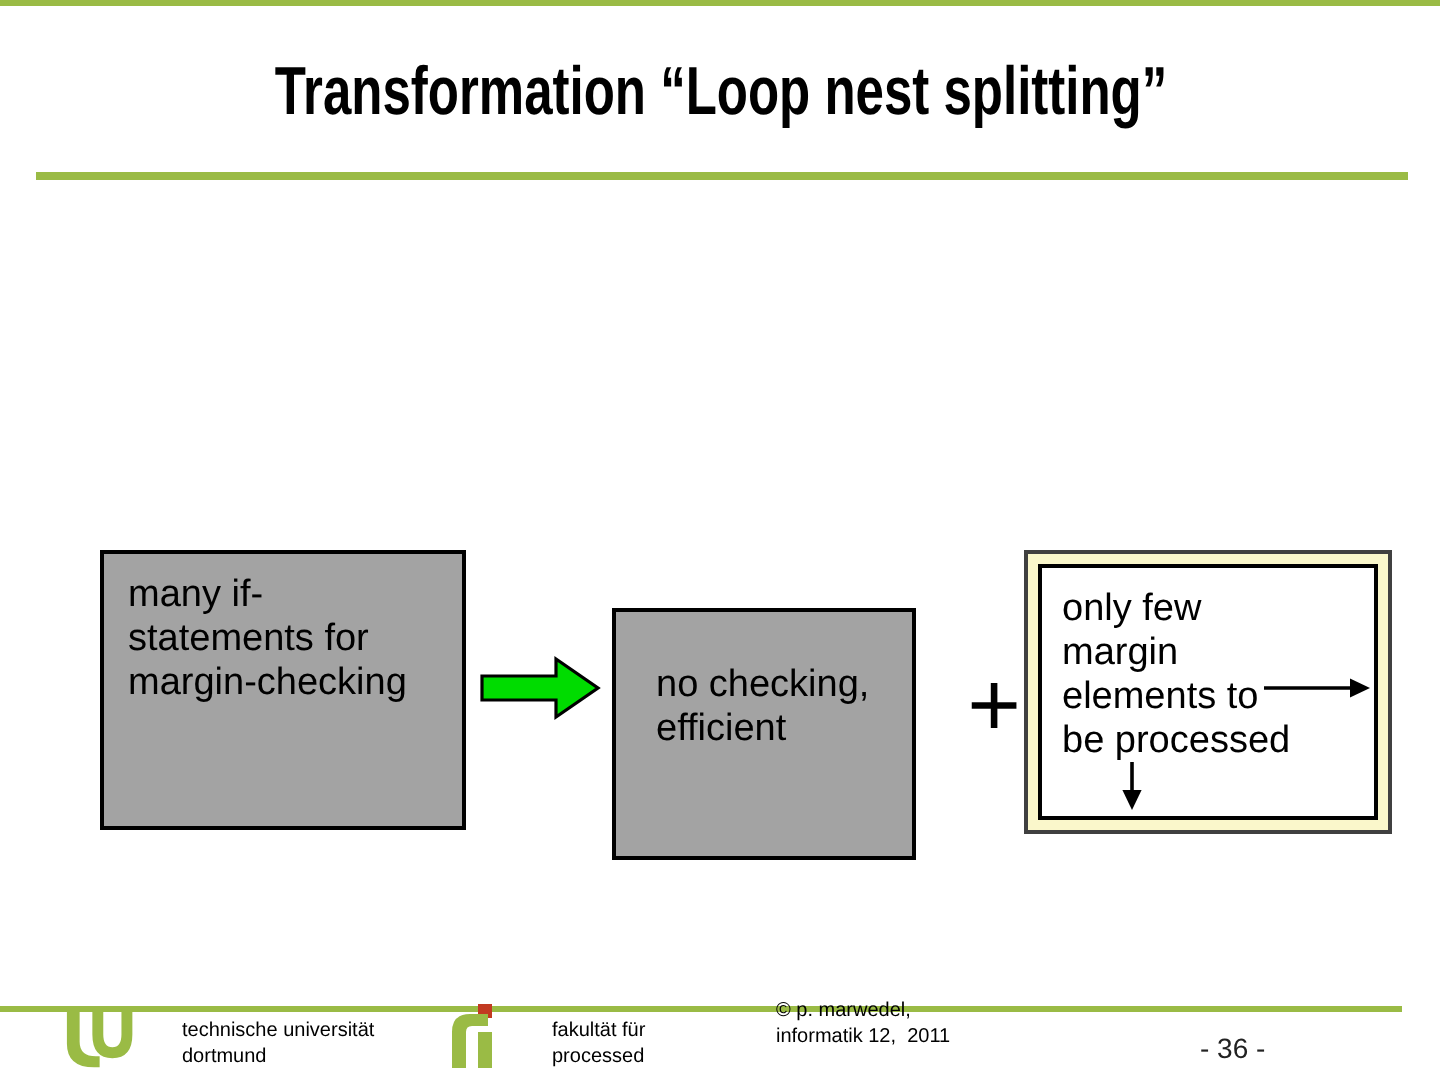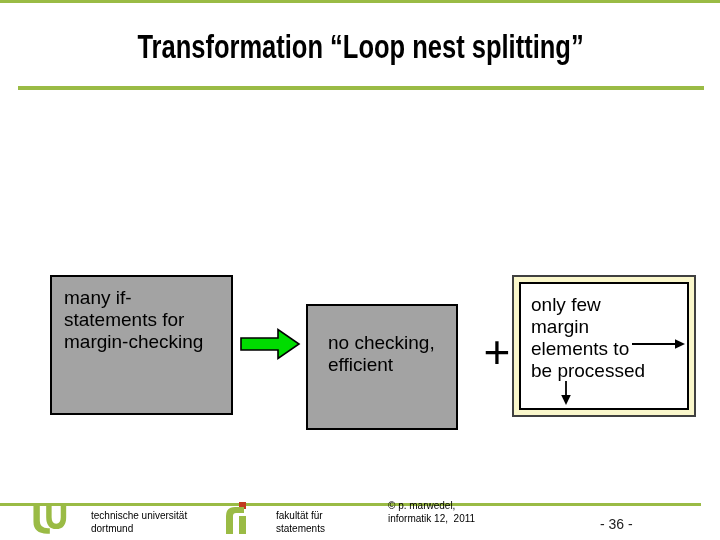--- a/index.html
+++ b/index.html
@@ -119,20 +119,20 @@
 dortmund</div>
 
   <svg class="fi-logo" width="26" height="36" viewBox="0 0 26 36">
     <rect x="15" y="2" width="7" height="7" fill="#c23a21"></rect>
     <g fill="#9abb45">
       <path d="M2,34 V16 Q2,7 11,7 H20 V13 H12 Q9,13 9,16 V34 Z"></path>
       <rect x="15" y="16" width="7" height="18"></rect>
     </g>
   </svg>
   <div class="footer-text fac-text prewrap">fakultät für
-statements</div>
+processed</div>
 
   <div class="footer-text credit-text prewrap">© p. marwedel,
 informatik 12,  2011</div>
 
   <div class="page-number">- 36 -</div>
 
 </div>
 
 </body></html>

